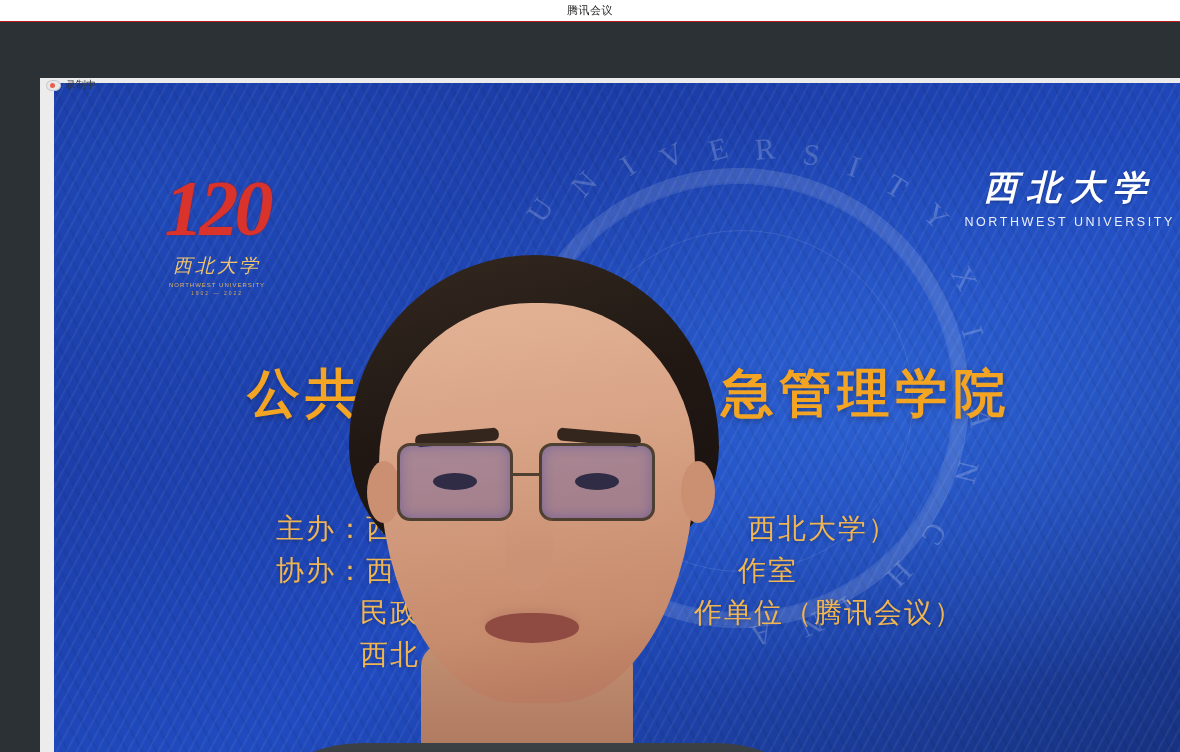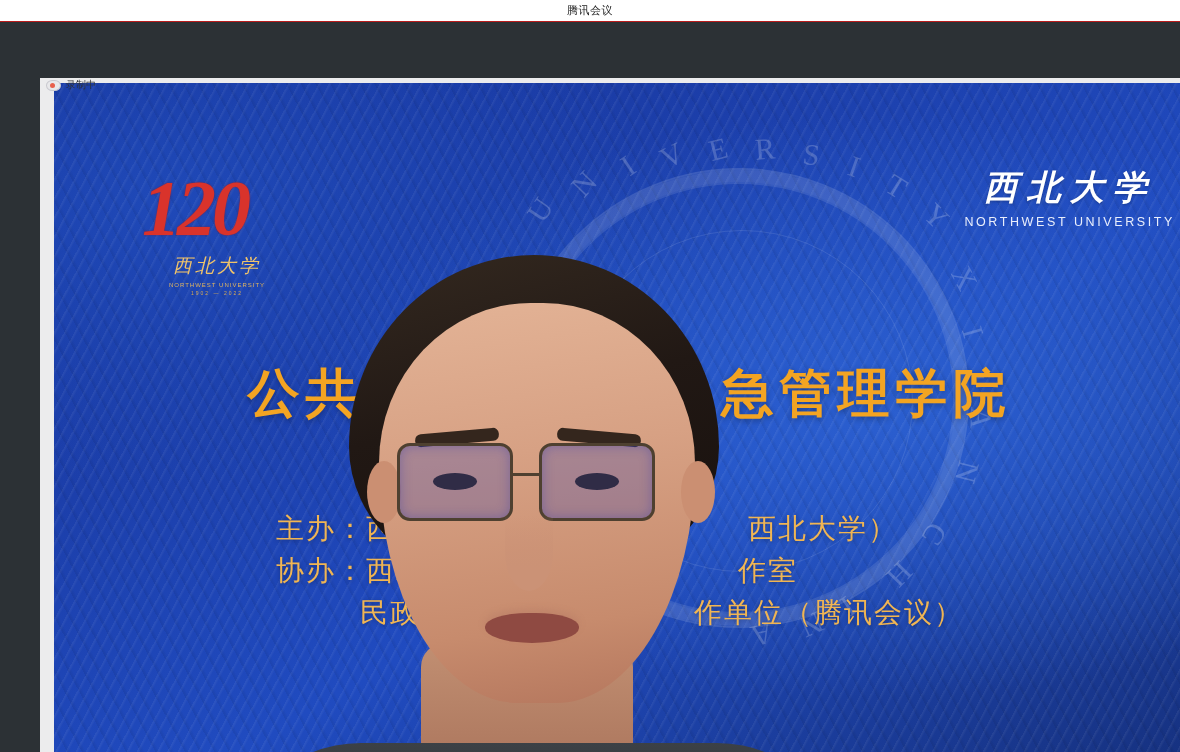--- a/index.html
+++ b/index.html
@@ -110,21 +110,21 @@
   
   .anniv-logo {
     position: absolute; left: 88px; top: 86px;
     width: 150px; height: 155px; z-index: 3;
   }
   .anniv-mark {
     font-size: 78px; line-height: 1;
     color: #d9332b;
     font-family: "Liberation Serif", "DejaVu Serif", serif;
     font-weight: bold; font-style: italic;
-    text-align: left;
+    text-align: center;
     text-shadow: 0 0 2px rgba(160,20,15,.7);
     letter-spacing: -4px;
   }
   .anniv-cn {
     margin-top: 6px; text-align: center;
     font-size: 19px; color: #f0c36a; letter-spacing: 3px;
     font-family: "Liberation Serif", "DejaVu Serif", serif;
     font-style: italic;
   }
   .anniv-en {
@@ -314,20 +314,23 @@
     <div class="slide-credits">
       <span class="credit-line">
         <span>主办：西北</span><span style="display:inline-block;width:322px"></span><span>西北大学）</span>
       </span>
       <span class="credit-line">
         <span>协办：西北</span><span style="display:inline-block;width:312px"></span><span>作室</span>
       </span>
       <span class="credit-line credit-indent">
         <span>民政部</span><span style="display:inline-block;width:244px"></span><span>作单位（腾讯会议）</span>
       </span>
+      <span class="credit-line credit-indent">
+        <span>西北</span>
+      </span>
     </div>
 
     <div class="presenter">
       <div class="p-hair"></div>
       <div class="p-neck"></div>
       <div class="p-face"></div>
       <div class="p-ear-l"></div>
       <div class="p-ear-r"></div>
       <div class="p-brow-l"></div>
       <div class="p-brow-r"></div>

